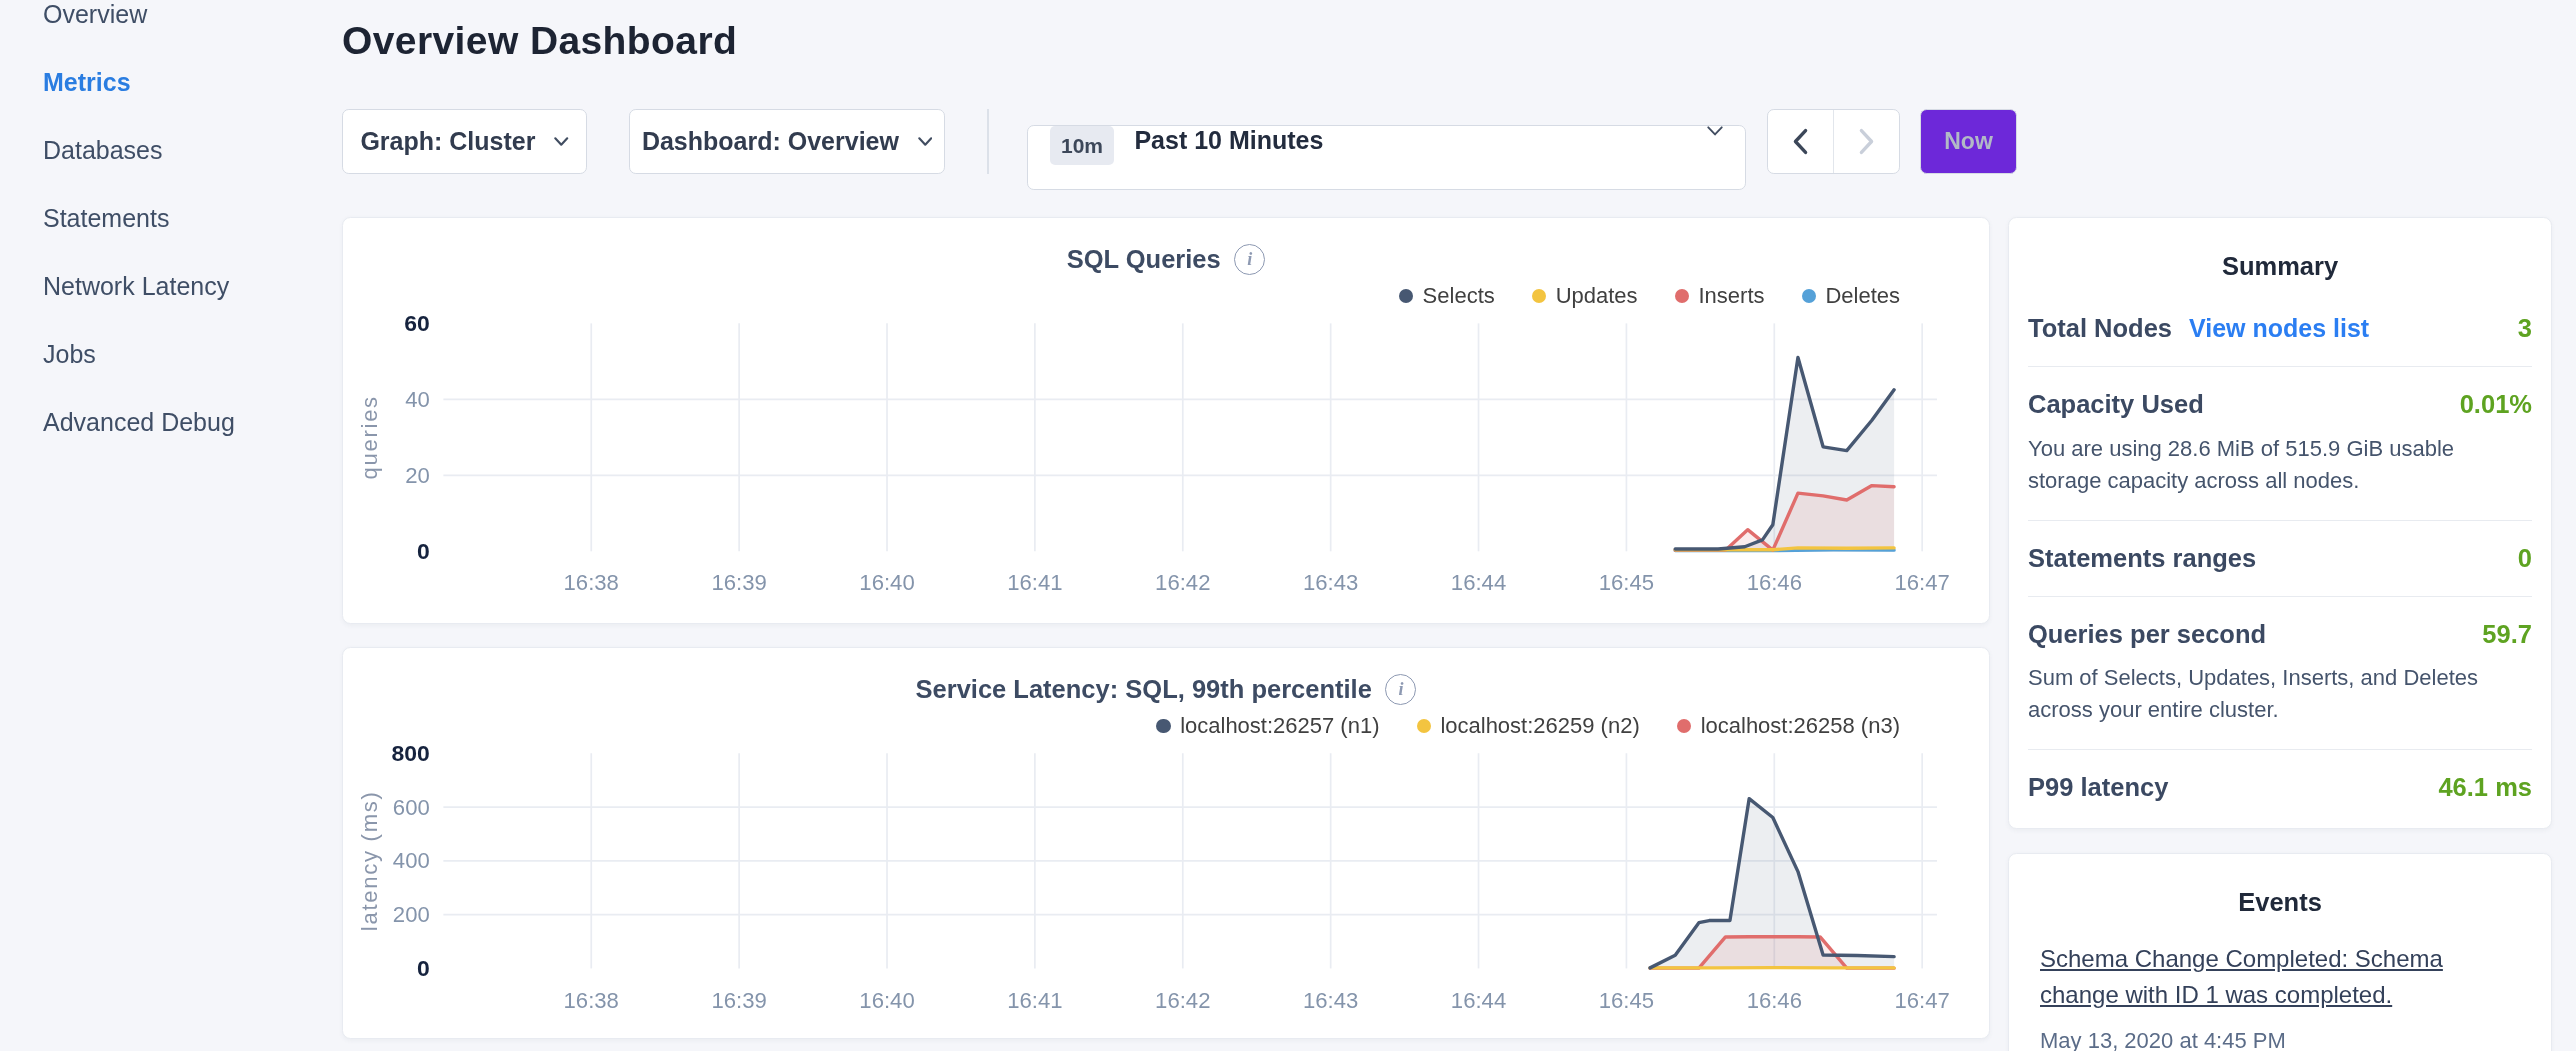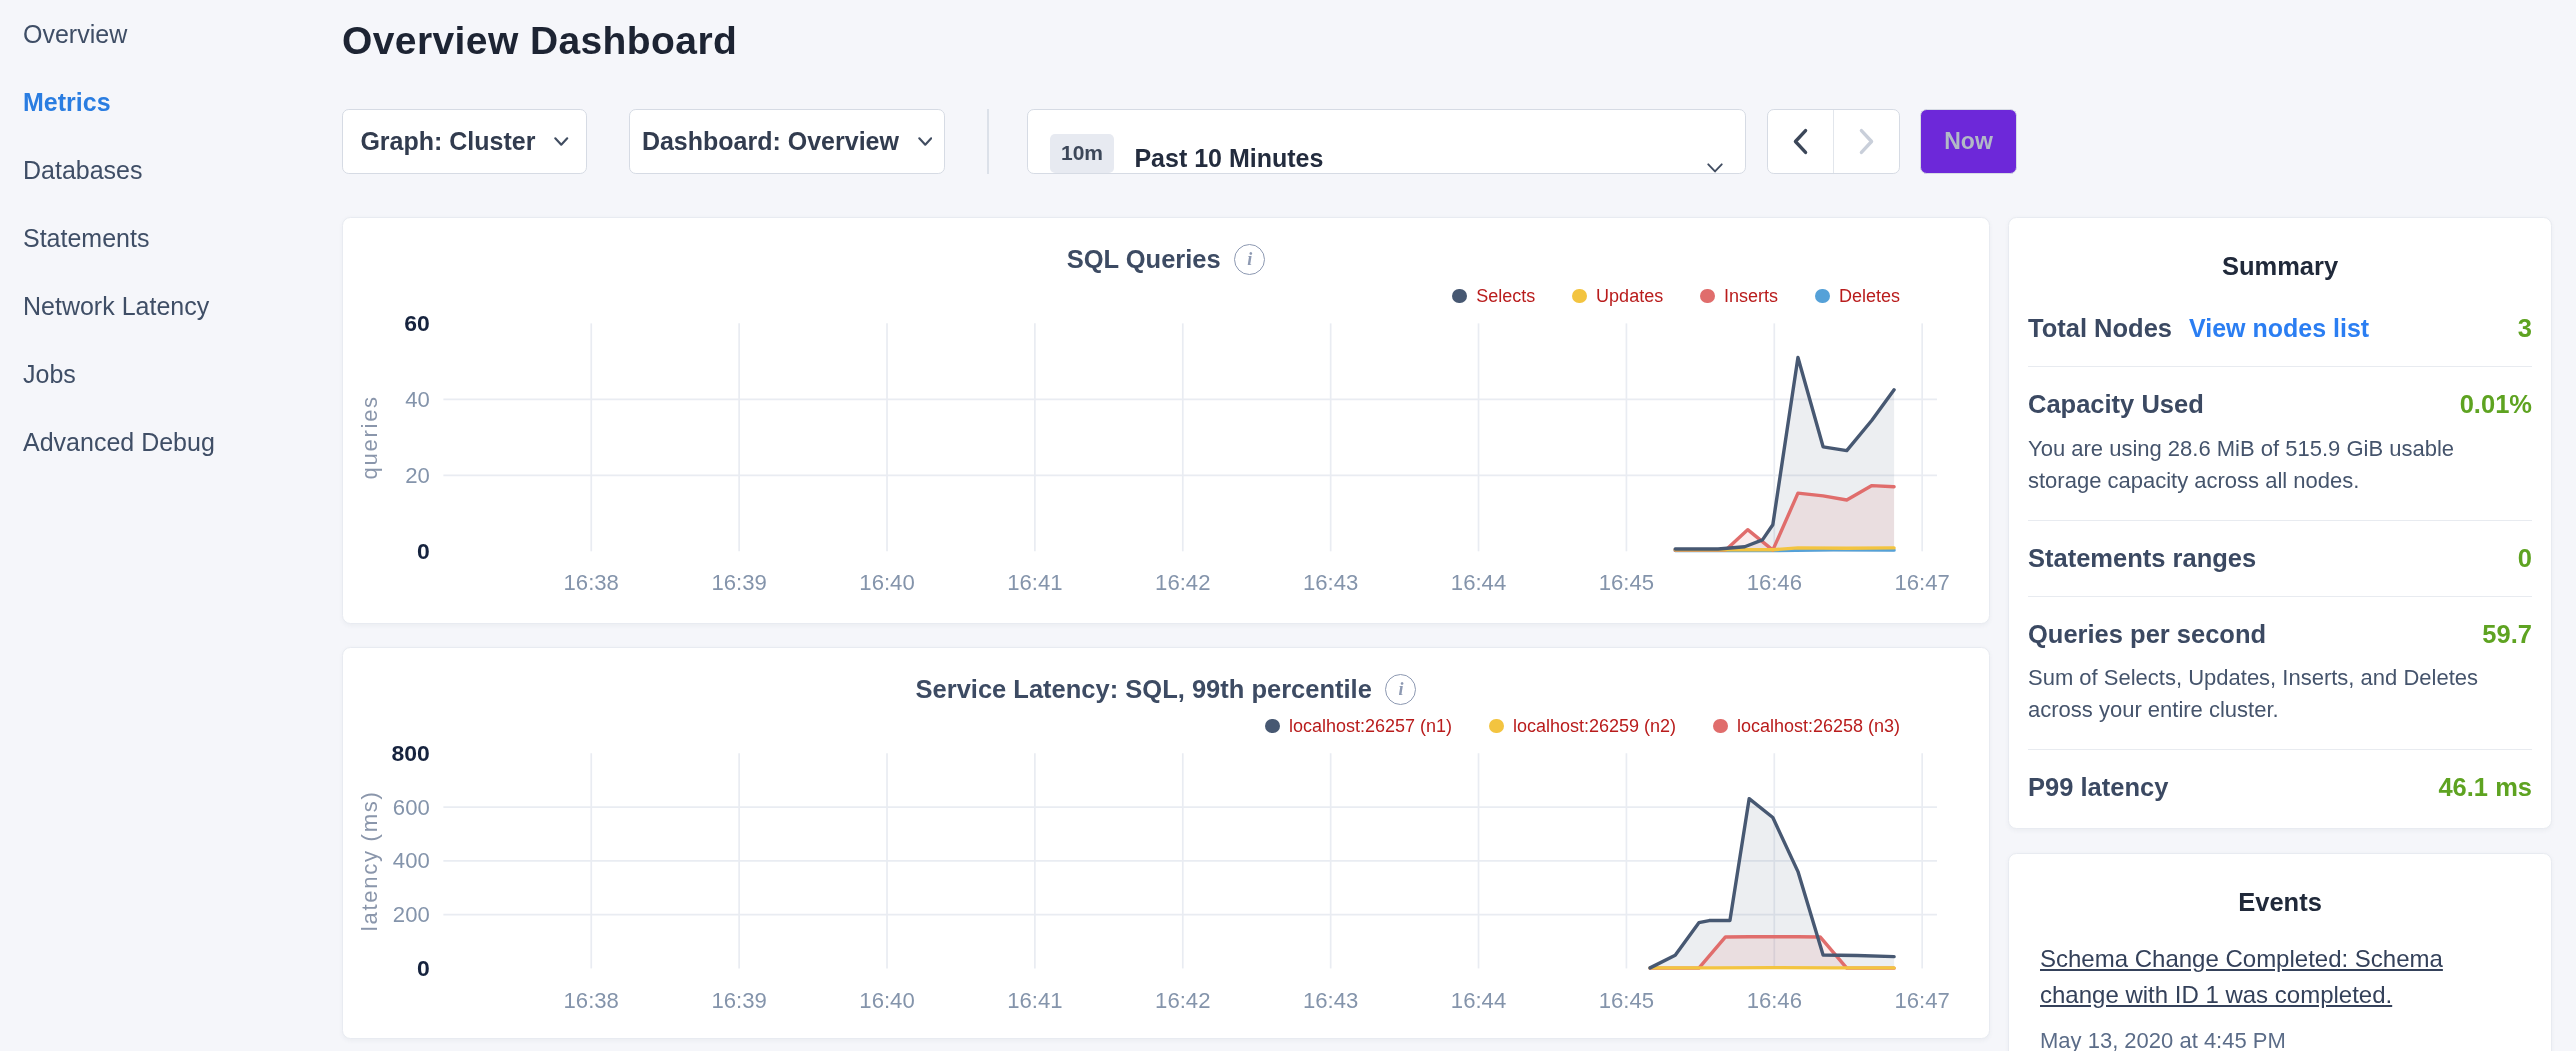--- a/index.html
+++ b/index.html
@@ -4,33 +4,33 @@
 <style>
   html,body{margin:0;padding:0;}
   body{
     width:2576px;height:1051px;position:relative;overflow:hidden;
     background:#f5f6fa;
     font-family:"Liberation Sans",sans-serif;
     color:#3c4a61;
   }
   
   .sidebar{position:absolute;left:0;top:0;width:342px;height:100%;}
-  .nav-item{height:68px;display:flex;align-items:center;padding-left:23px;
-    font-size:25px;color:#3f4e66;cursor:pointer;}
+  .nav-item{height:68px;display:flex;align-items:flex-start;padding-left:23px;
+    font-size:25px;color:#3f4e66;cursor:pointer;margin-left:20px;}
   .nav-item.active span{color:#2a7de1;font-weight:700;}
   
   .page-title{position:absolute;left:342px;top:18.7px;font-size:39px;font-weight:700;color:#1d2433;margin:0;letter-spacing:0.4px;}
   .dd{position:absolute;top:109px;height:65px;background:#fff;border:1.7px solid #d6dbe4;border-radius:6.8px;
     box-sizing:border-box;display:flex;align-items:center;justify-content:center;gap:18.7px;
     font-size:25px;font-weight:700;color:#323c4f;cursor:pointer;}
   #graph-dd{left:342px;width:245px;}
   #dashboard-dd{left:629px;width:316px;}
   .toolbar-divider{position:absolute;left:987px;top:109px;width:1.7px;height:65px;background:#dce1e9;}
-  .timebox{position:absolute;left:1027px;top:109px;width:719px;height:65px;background:#fff;
-    border:1.7px solid #d6dbe4;border-radius:6.8px;box-sizing:border-box;display:flex;align-items:flex-end;
+  .timebox{position:absolute;left:1027px;top:125px;width:719px;height:65px;background:#fff;
+    border:1.7px solid #d6dbe4;border-radius:6.8px;box-sizing:border-box;display:flex;align-items:flex-start;
     padding:0 22px;gap:20.4px;cursor:pointer;}
   .time-badge{background:#e7eaf1;color:#3c4759;font-weight:700;font-size:21px;border-radius:5.1px;padding:7.7px 11px;}
   .time-label{font-size:25px;font-weight:700;color:#232c3e;flex:1;}
   .chev{flex:none;}
   .pager{position:absolute;left:1767px;top:109px;width:133px;height:65px;background:#fff;
     border:1.7px solid #d6dbe4;border-radius:6.8px;box-sizing:border-box;display:flex;}
   .pager-btn{flex:1;display:flex;align-items:center;justify-content:center;cursor:pointer;}
   .pager-btn:first-child{border-right:1.7px solid #e2e6ec;}
   .pager-btn.disabled{cursor:default;}
   .now-btn{position:absolute;left:1920px;top:109px;width:97px;height:65px;background:#6d28d9;
@@ -43,21 +43,21 @@
   #chart-card-1{left:342px;top:647px;width:1648px;height:392px;}
   #summary-card{left:2008px;top:217px;width:544px;height:612px;}
   #events-card{left:2008px;top:853px;width:544px;height:357px;}
   
   .chart-title-row{margin-top:22px;height:39px;display:flex;align-items:center;justify-content:center;gap:13.6px;}
   .chart-title{font-size:25.5px;font-weight:700;color:#3d4b63;}
   .info-icon{width:29px;height:29px;border:1.7px solid #8d99b2;border-radius:50%;color:#8d99b2;
     font-size:18px;font-weight:700;display:flex;align-items:center;justify-content:center;
     font-family:"Liberation Serif",serif;font-style:italic;cursor:pointer;}
   .legend{height:34px;display:flex;justify-content:flex-end;align-items:center;gap:37px;padding-right:89px;}
-  .legend-item{display:flex;align-items:center;gap:9.4px;font-size:18px;color:#b91c1c;cursor:pointer;}
+  .legend-item{display:flex;align-items:center;gap:9.4px;font-size:22px;color:#404040;cursor:pointer;}
   .legend-dot{width:14.5px;height:14.5px;border-radius:50%;display:inline-block;}
   svg.chart{display:block;}
   
   .panel-title{text-align:center;font-size:25.5px;font-weight:700;color:#20293a;margin:34px 0 10.2px 0;}
   .sum-body{padding:0 19px;}
   .sum-row{padding:23px 0;border-bottom:1.7px solid #e8ebf0;}
   .sum-row:last-child{border-bottom:none;}
   .sum-main{display:flex;align-items:baseline;}
   .sum-label{font-size:25.5px;font-weight:700;color:#3b4962;}
   .sum-link{font-size:25px;font-weight:700;color:#2b7ef2;margin-left:17px;text-decoration:none;cursor:pointer;}

